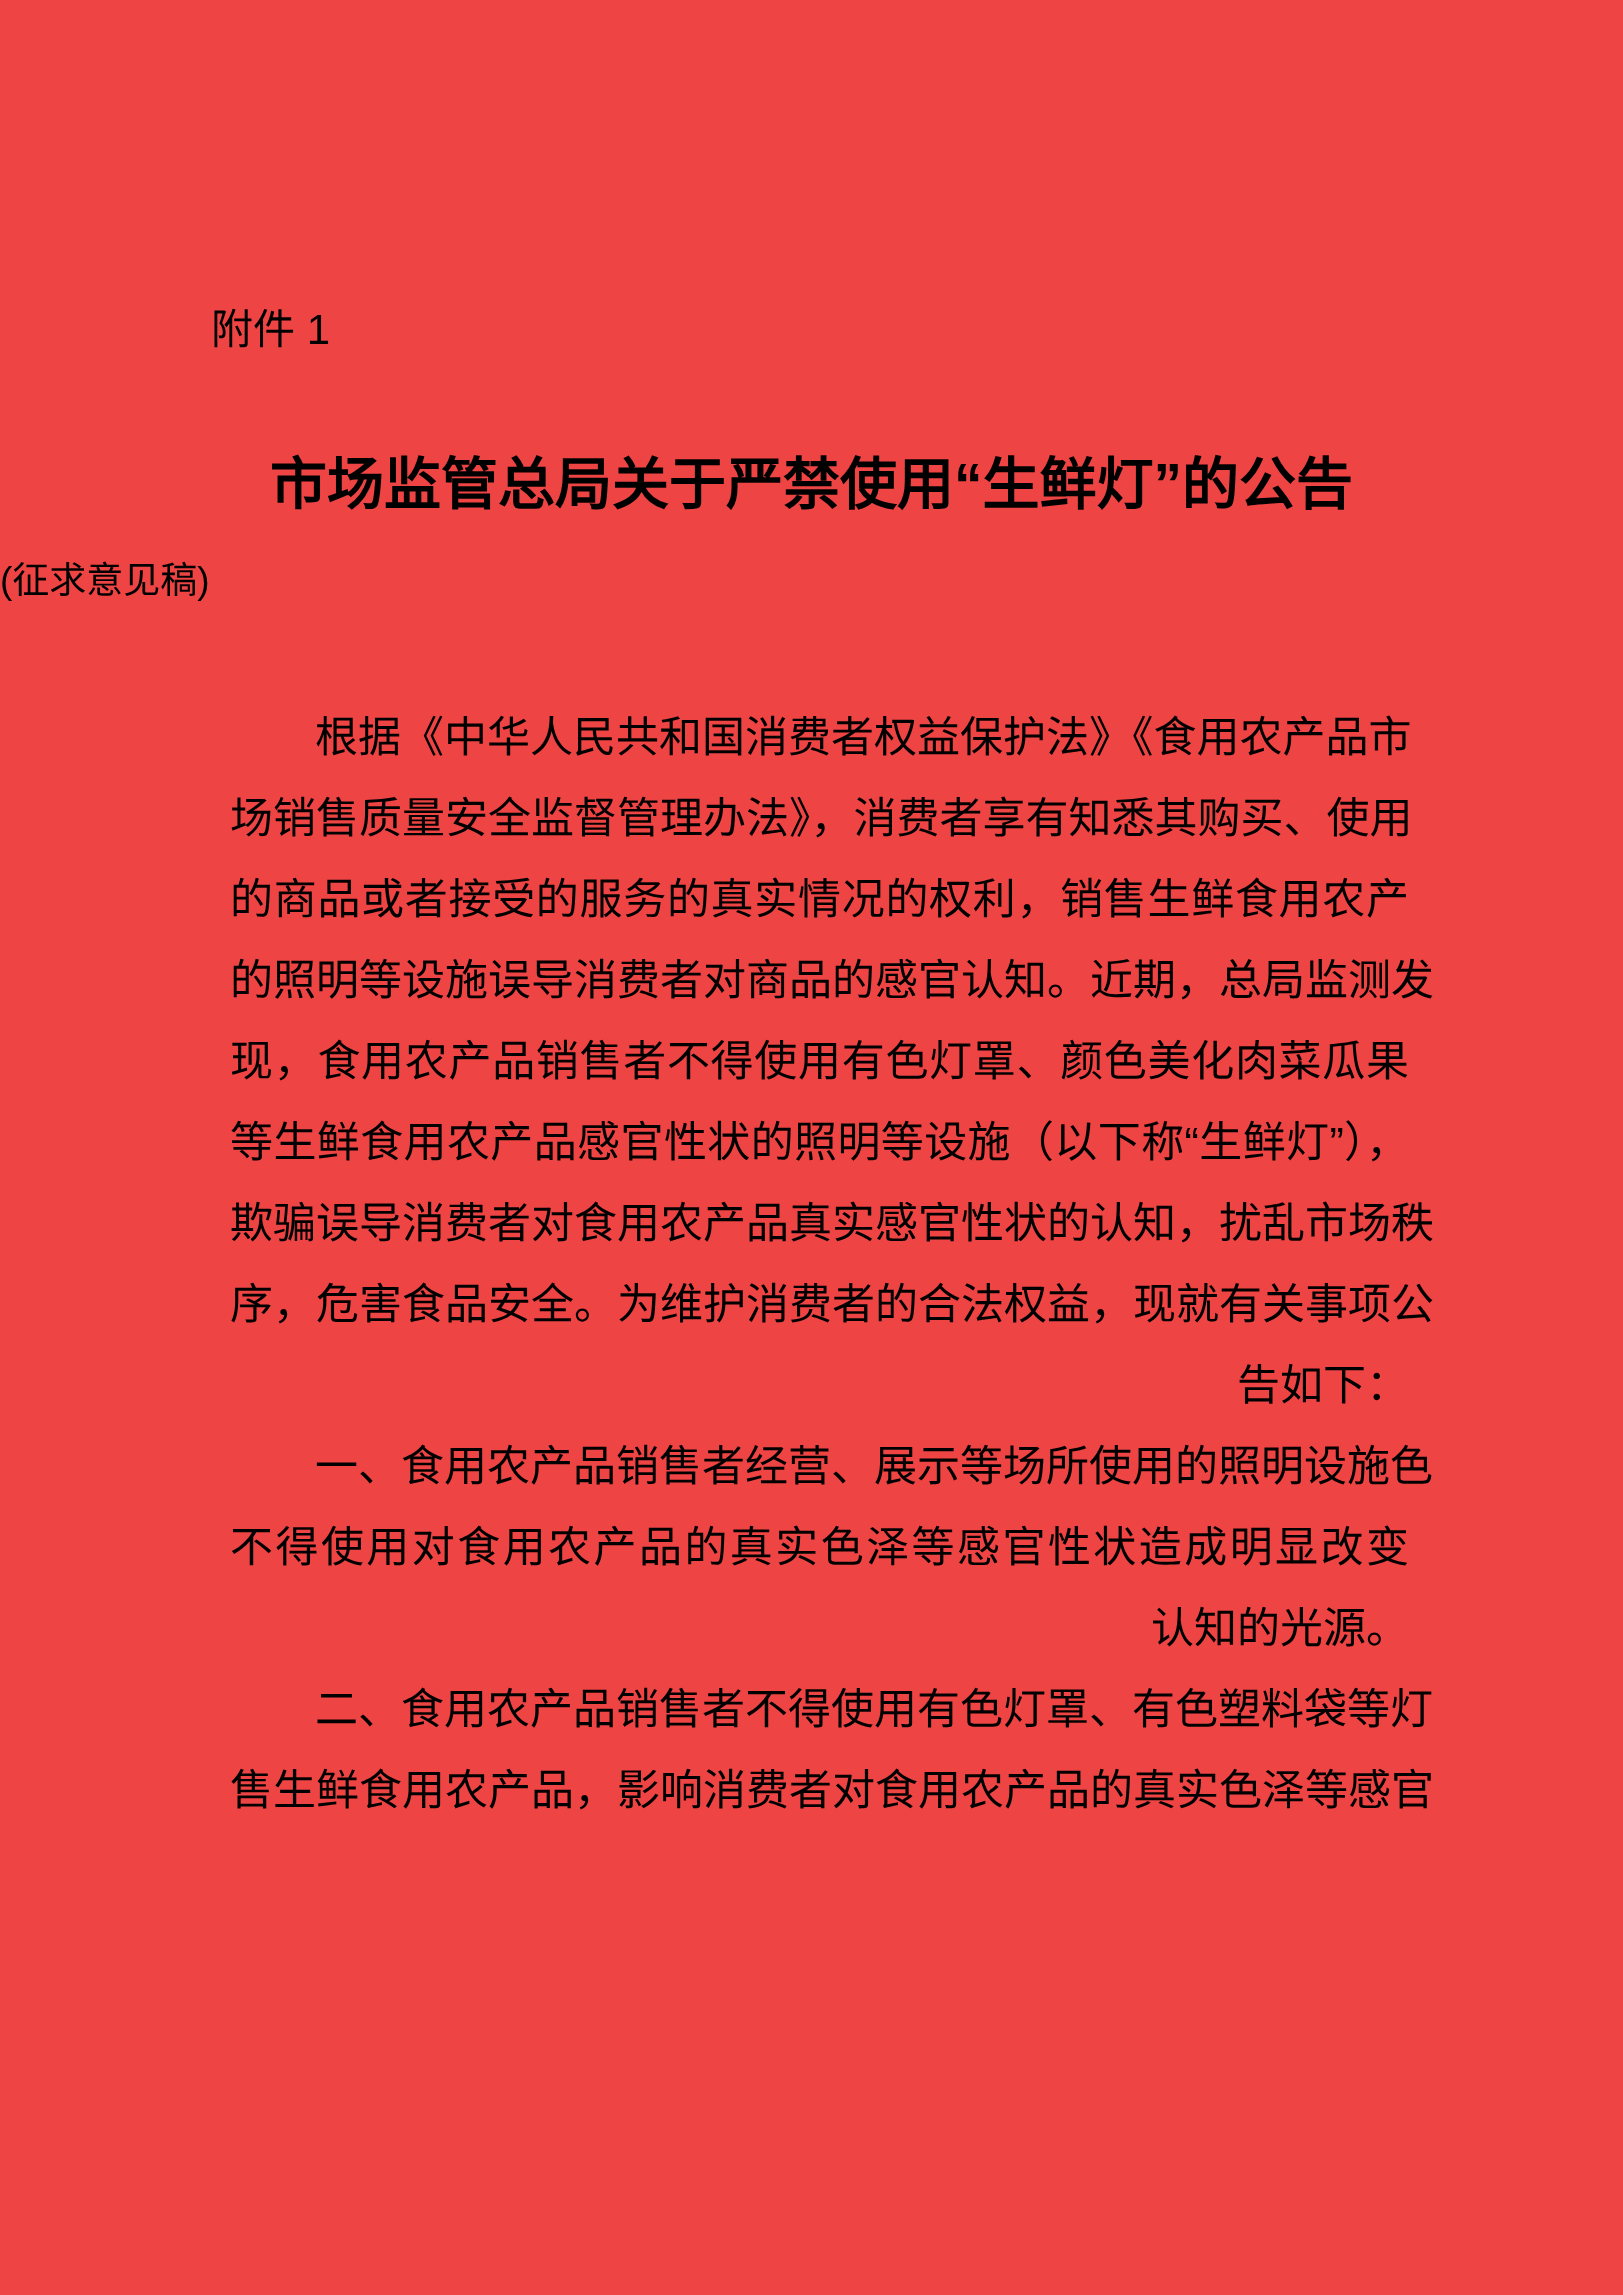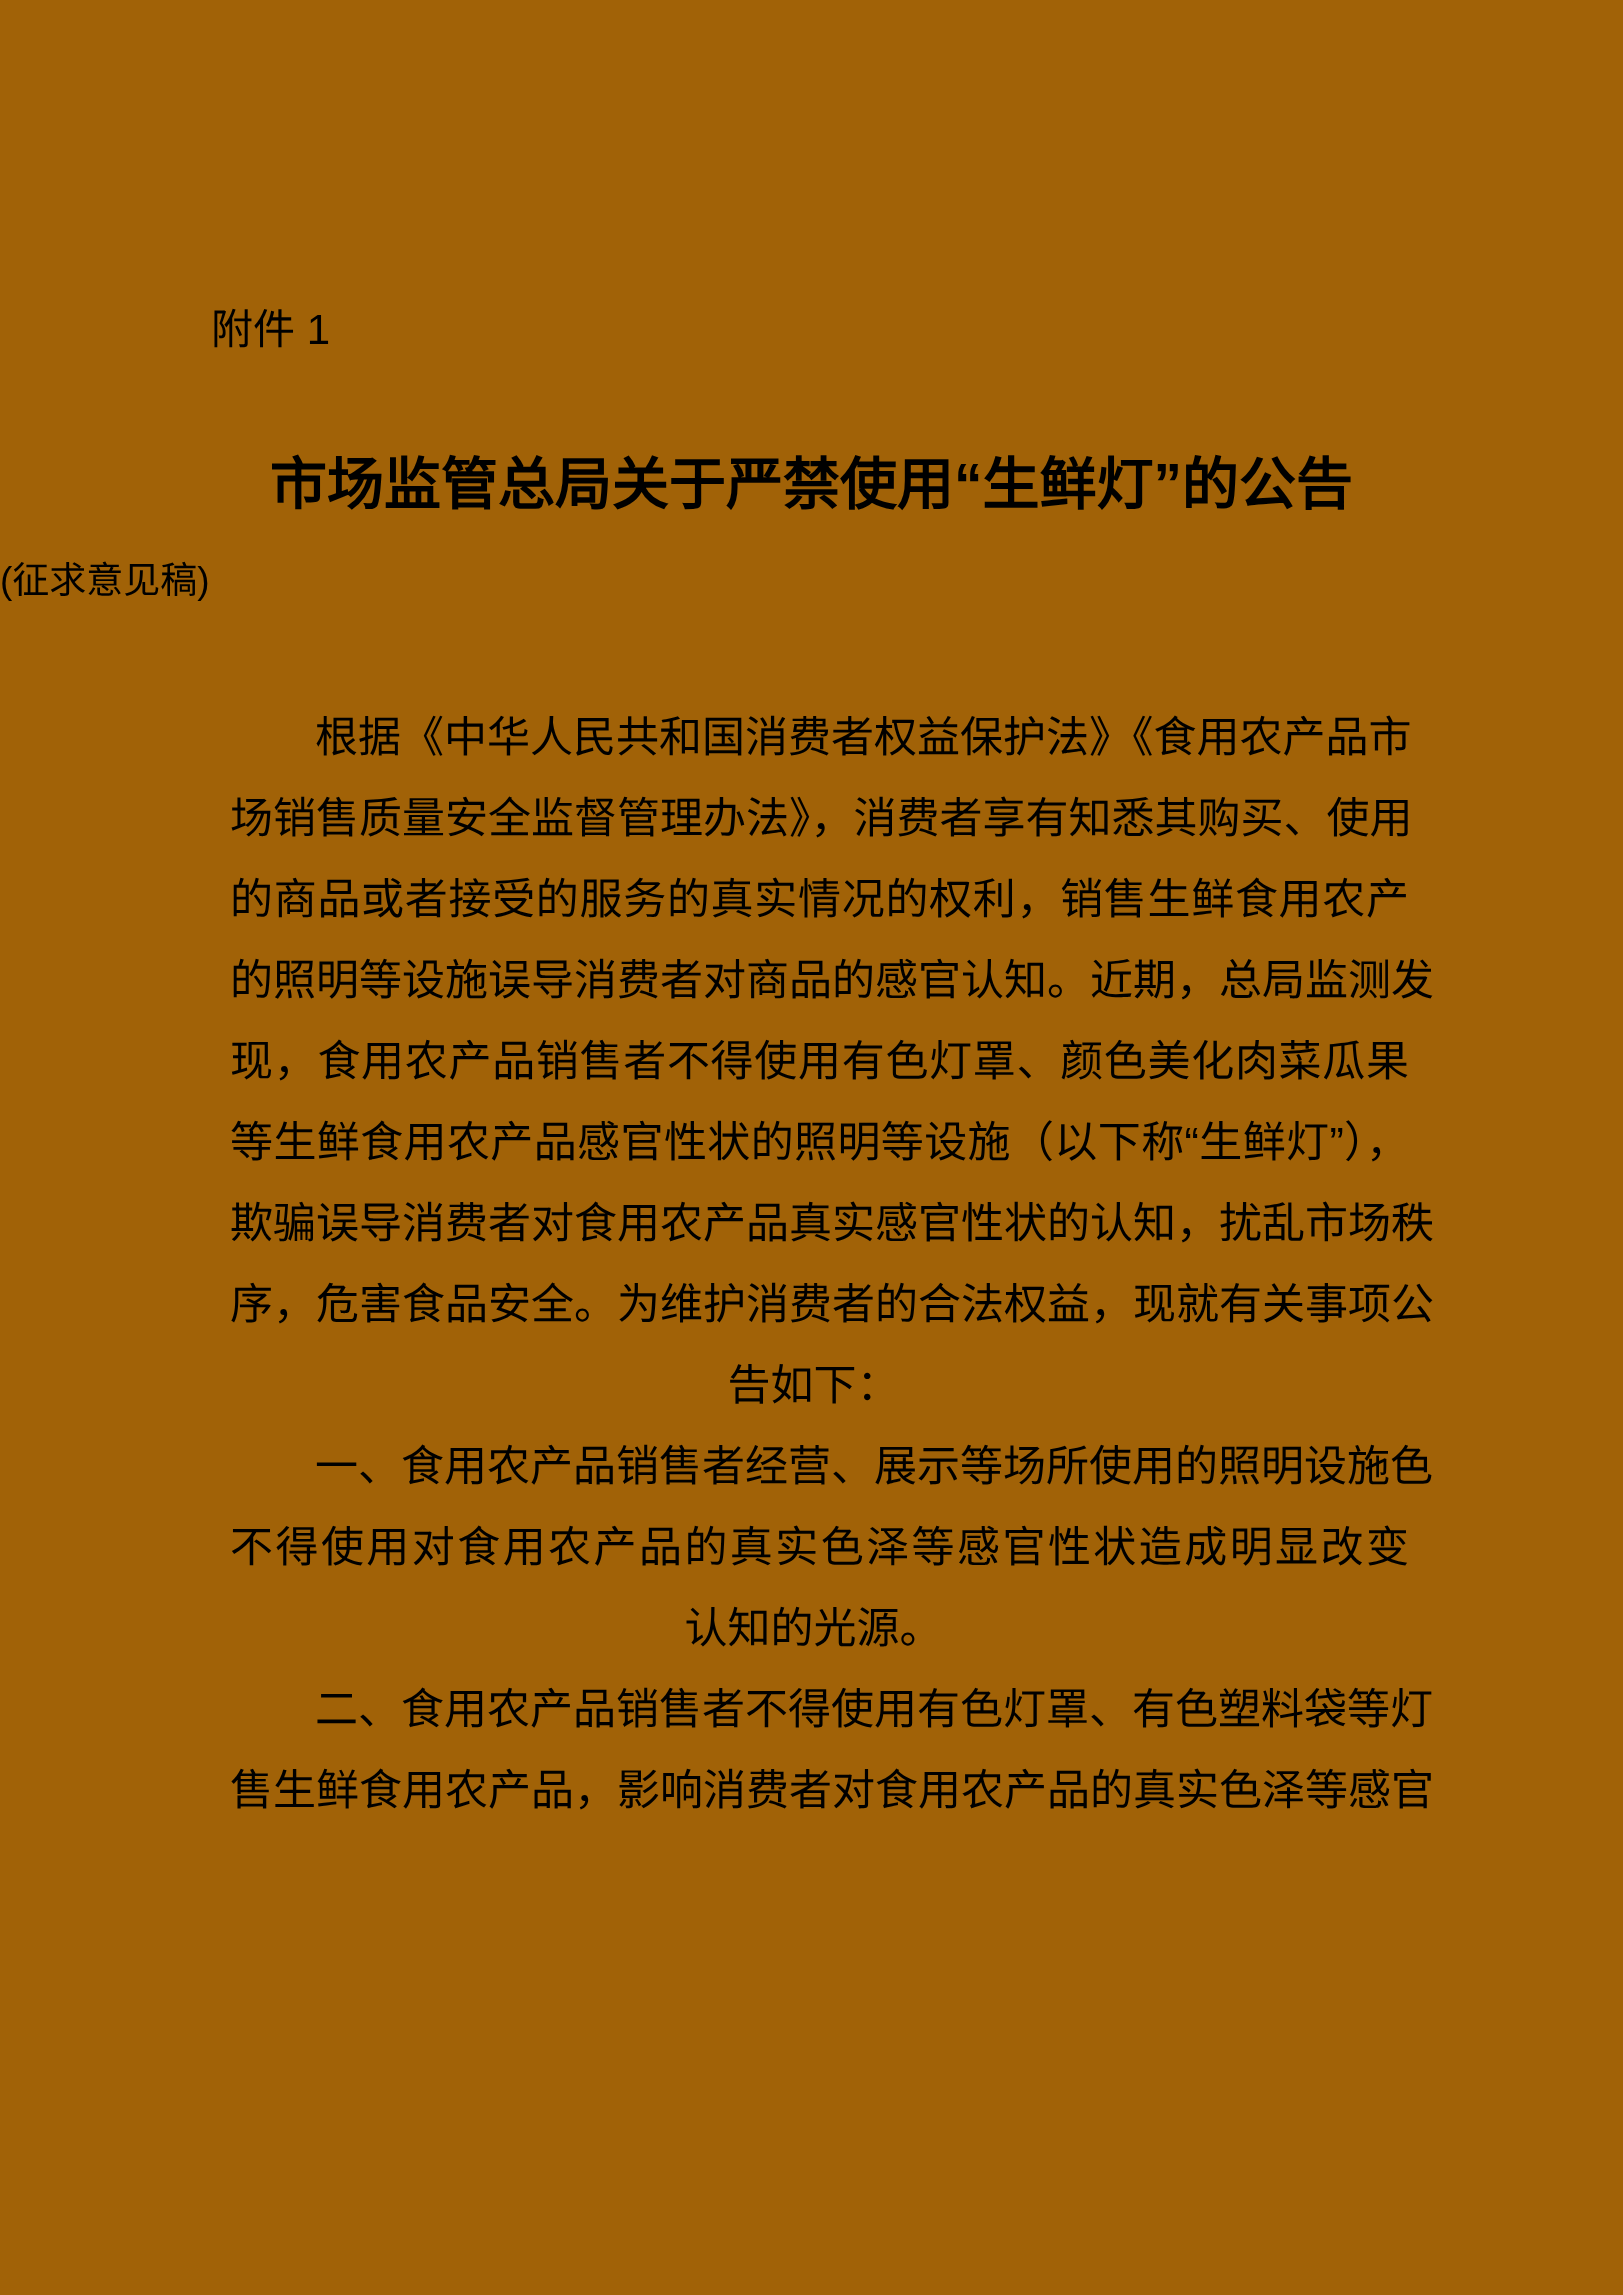--- a/index.html
+++ b/index.html
@@ -2,21 +2,21 @@
 <html lang="zh-CN" style="font-size:10.5px"><head>
 <meta charset="utf-8">
 <style>
   * { margin: 0; padding: 0; box-sizing: border-box; }
   html, body { background: #ffffff; }
 
   .page {
     position: relative;
     width: 1623px;
     height: 2295px;
-    background: #a16207;
+    background: #ef4444;
     color: #000000;
     font-family: "Liberation Sans", sans-serif;
     overflow: hidden;
     padding-left: 28px;
   }
 
   .attachment {
     position: absolute;
     left: 211px;
     top: 306px;
@@ -53,21 +53,21 @@
     top: 697px;
     width: 1191px;
     font-size: 43px;
     font-weight: 400;
   }
 
   .line {
     height: 81px;
     line-height: 81px;
     white-space: nowrap;
-    text-align: center;
+    text-align: right;
   }
   .line.fill {
     text-align: justify;
     text-align-last: justify;
     margin-left: 12px;
   }
   .line.indent {
     text-indent: 85px;
   }
 </style>

